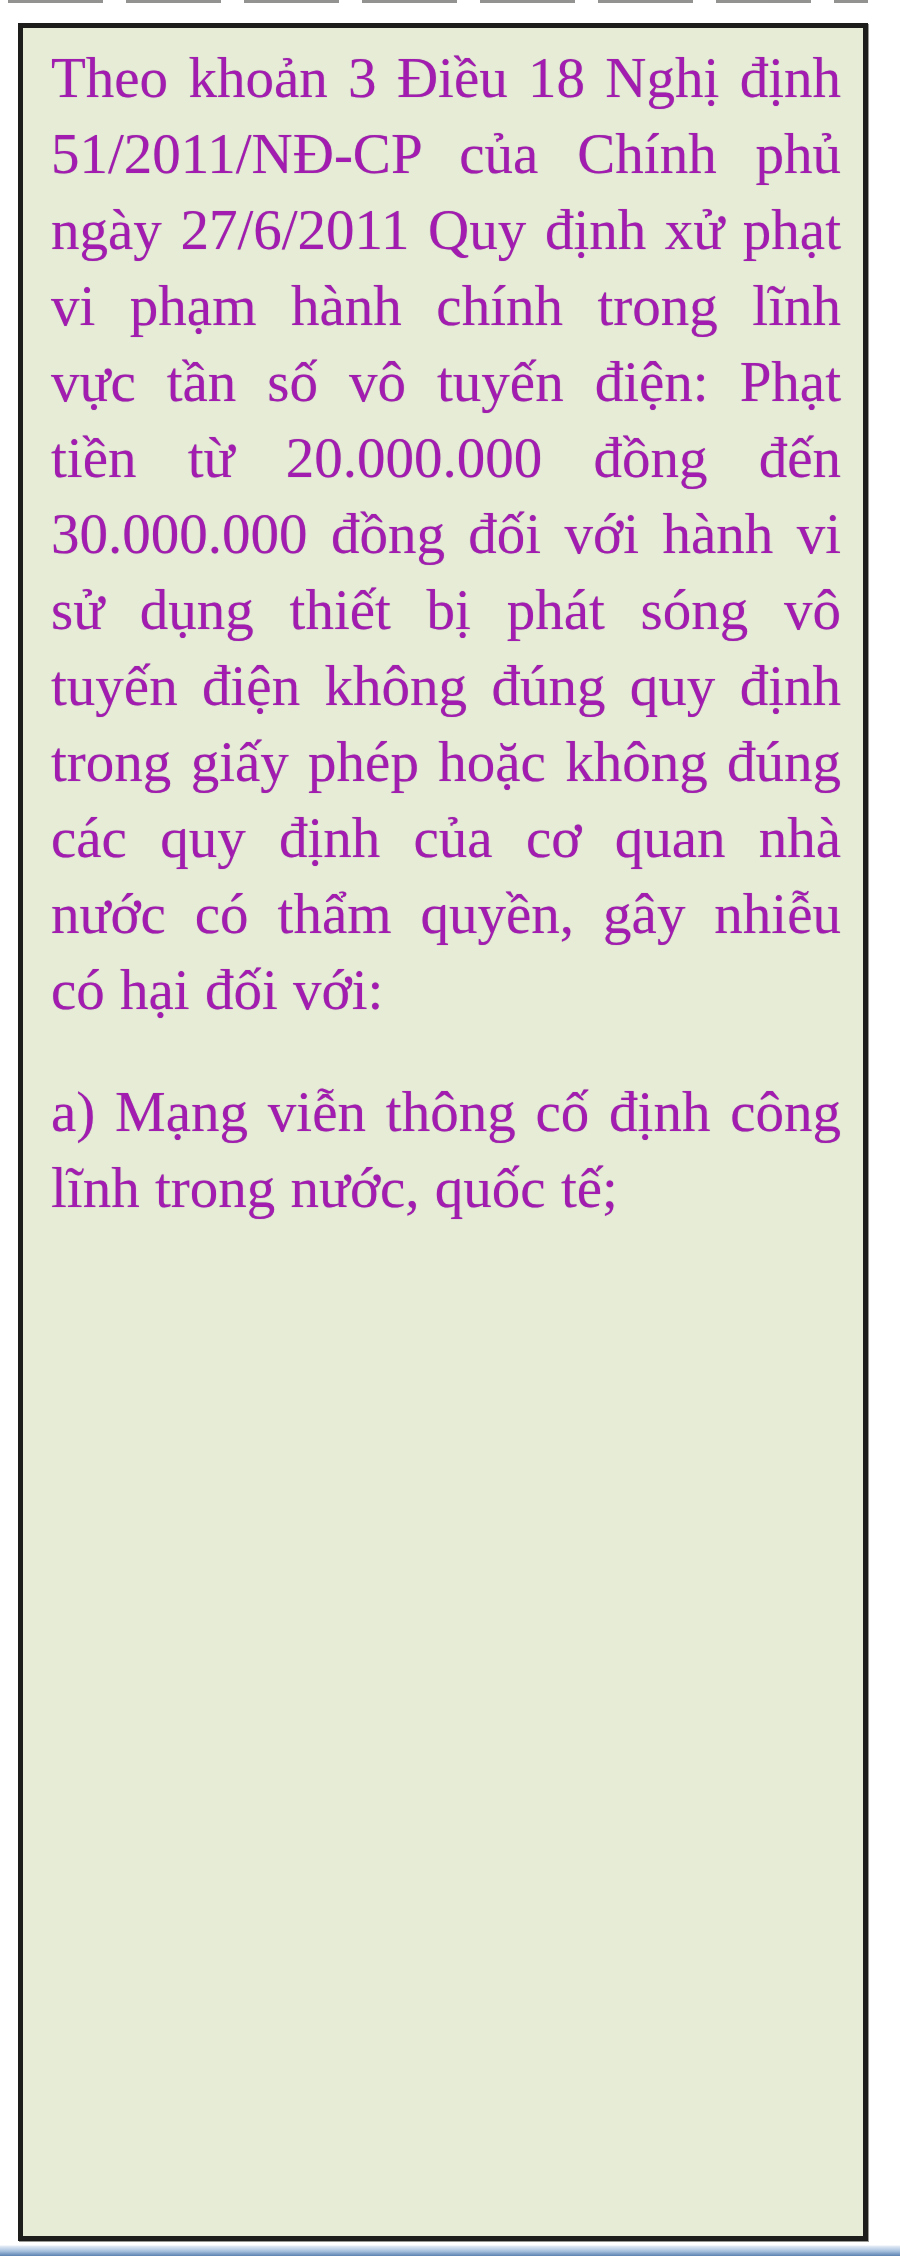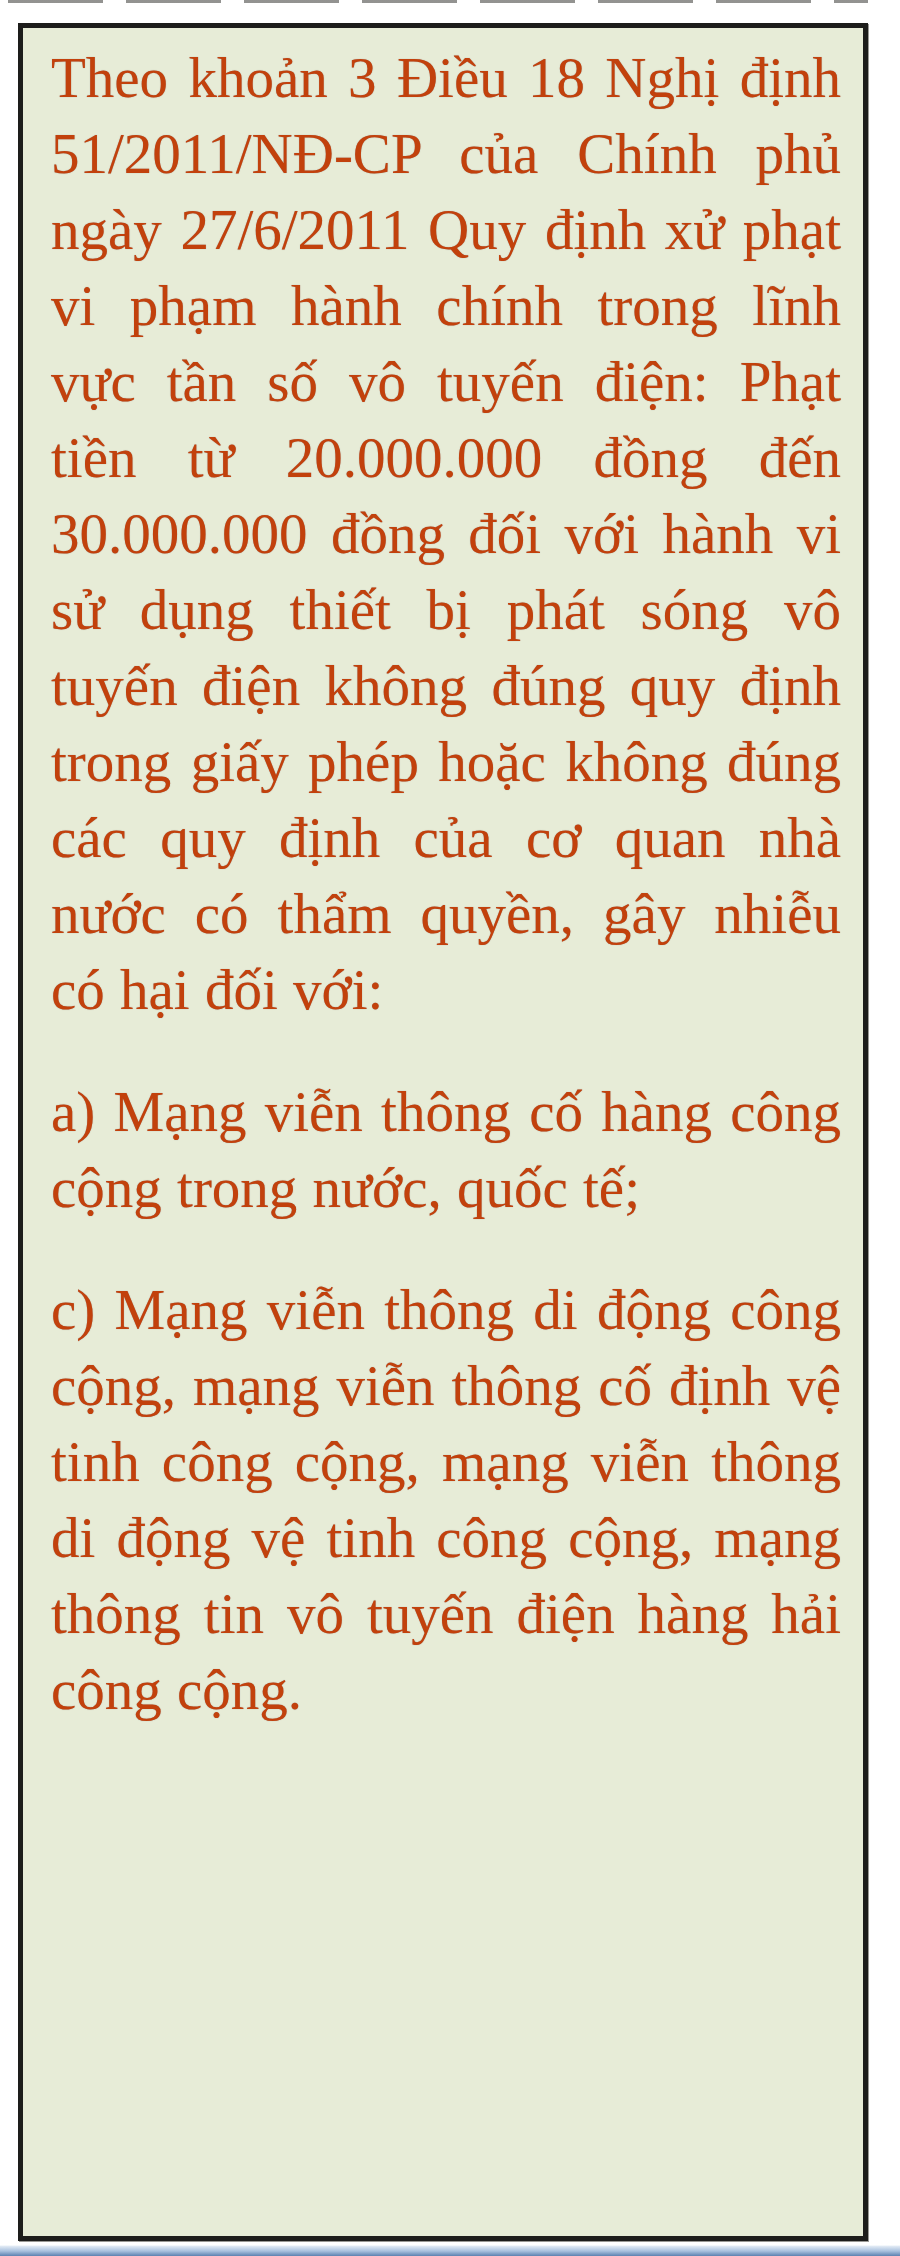--- a/index.html
+++ b/index.html
@@ -37,21 +37,21 @@
     background: #e7ecd7;
     border: 5px solid #1d1d1b;
     box-shadow: 1px 1px 0 #9a9a96;
     padding: 12px 22px 0 28px;
     overflow: hidden;
   }
   .text-box p {
     margin: 0 0 46px 0;
     font-size: 57px;
     line-height: 76px;
-    color: #c2410c;
+    color: #a21caf;
     text-align: justify;
     text-shadow: 0 0 1px rgba(58, 55, 88, 0.40);
     word-spacing: 1px;
   }
   .bottom-bar {
     position: absolute;
     left: 0;
     bottom: 0;
     width: 900px;
     height: 10px;
@@ -64,17 +64,16 @@
     );
   }
 </style>
 </head>
 <body>
 
 <div class="top-strip"></div>
 
 <div class="text-box">
   <p>Theo khoản 3 Điều 18 Nghị định 51/2011/NĐ-CP của Chính phủ ngày 27/6/2011 Quy định xử phạt vi phạm hành chính trong lĩnh vực tần số vô tuyến điện: Phạt tiền từ 20.000.000 đồng đến 30.000.000 đồng đối với hành vi sử dụng thiết bị phát sóng vô tuyến điện không đúng quy định trong giấy phép hoặc không đúng các quy định của cơ quan nhà nước có thẩm quyền, gây nhiễu có hại đối với:</p>
-  <p>a) Mạng viễn thông cố hàng công cộng trong nước, quốc tế;</p>
-  <p>c) Mạng viễn thông di động công cộng, mạng viễn thông cố định vệ tinh công cộng, mạng viễn thông di động vệ tinh công cộng, mạng thông tin vô tuyến điện hàng hải công cộng.</p>
+  <p>a) Mạng viễn thông cố định công lĩnh trong nước, quốc tế;</p>
 </div>
 
 <div class="bottom-bar"></div>
 
 </body></html>

